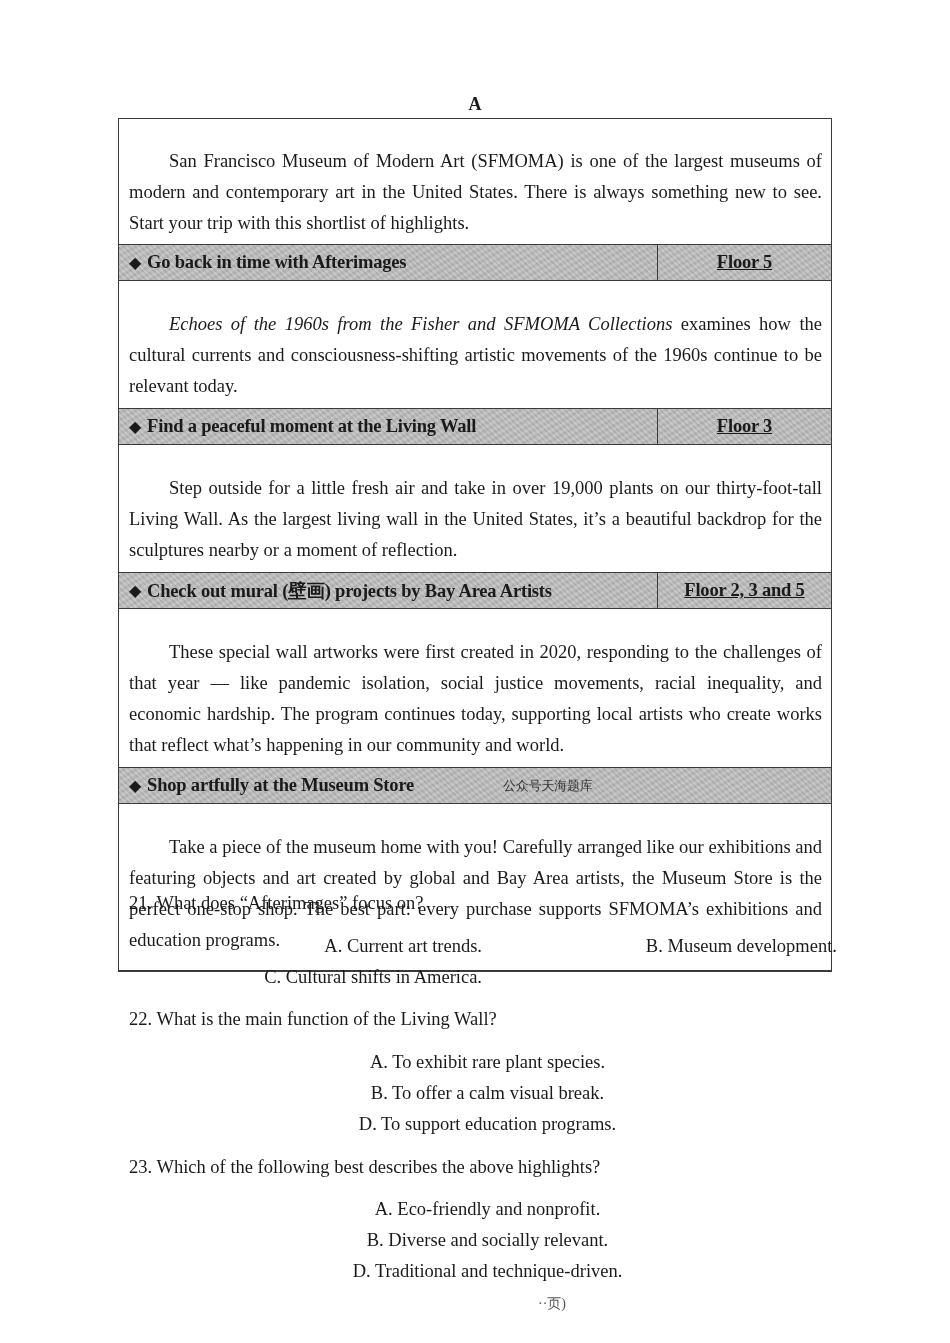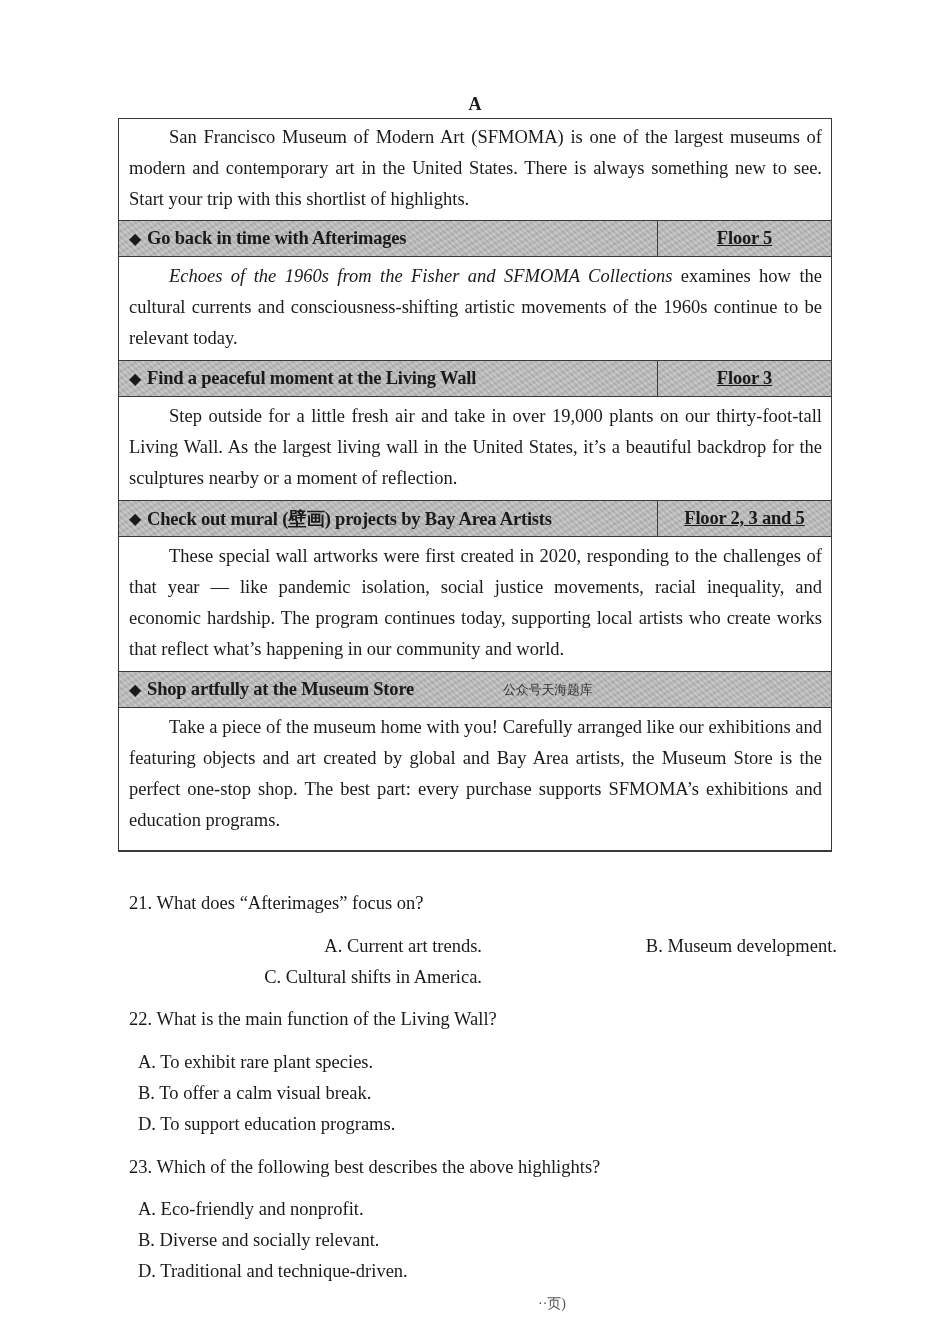--- a/index.html
+++ b/index.html
@@ -14,20 +14,21 @@
     }
     .passage-box {
       position: absolute; left: 118px; top: 118px; width: 714px;
       border: 1.5px solid #3a3a3a; box-sizing: border-box;
       border-bottom-width: 2px;
     }
     .para {
       font-size: 18.5px; line-height: 31px; text-align: justify;
       padding: 4px 9px 6px 10px;
       text-indent: 40px;
+      margin-top: 24px;
     }
     .para .it { font-style: italic; }
     .para.intro { padding-top: 3px; padding-bottom: 5px; }
     .header-row {
       display: flex; height: 37px; box-sizing: border-box;
       border-top: 1.5px solid #3a3a3a; border-bottom: 1.5px solid #3a3a3a;
       background: #bdbdbd;
       background-image:
         repeating-linear-gradient(45deg, rgba(255,255,255,0.10) 0 2px, rgba(0,0,0,0.04) 2px 4px),
         repeating-linear-gradient(-30deg, rgba(255,255,255,0.06) 0 3px, rgba(0,0,0,0.05) 3px 6px);
@@ -46,21 +47,21 @@
     .watermark {
       position: absolute; left: 384px; top: 50%; transform: translateY(-50%);
       font-family: "DejaVu Sans", sans-serif; font-weight: normal; font-size: 13px;
       color: #333;
     }
     .questions {
       position: absolute; left: 117px; top: 876px; width: 720px;
       font-size: 18.5px; line-height: 30.8px;
     }
     .q-stem { margin: 12px; }
-    .opt { padding-left: 21px; }
+    .opt { padding-left: 21px; text-align: center; }
     .opt-grid { display: grid; grid-template-columns: 344px 1fr; padding-left: 21px; text-align: right; }
     .page-foot {
       position: absolute; left: 538px; top: 1295px; font-size: 14px; color: #555;
     }
   </style>
 </head>
 <body>
 
 <div class="section-letter">A</div>
 

